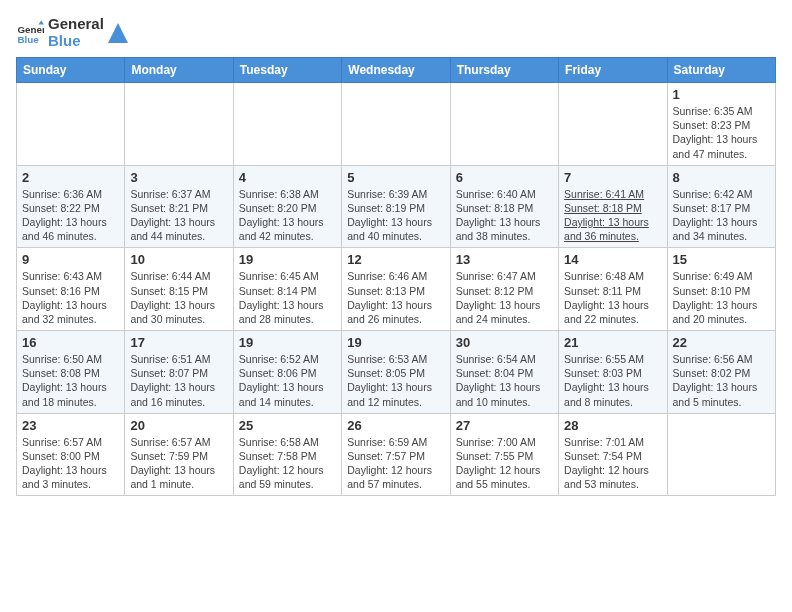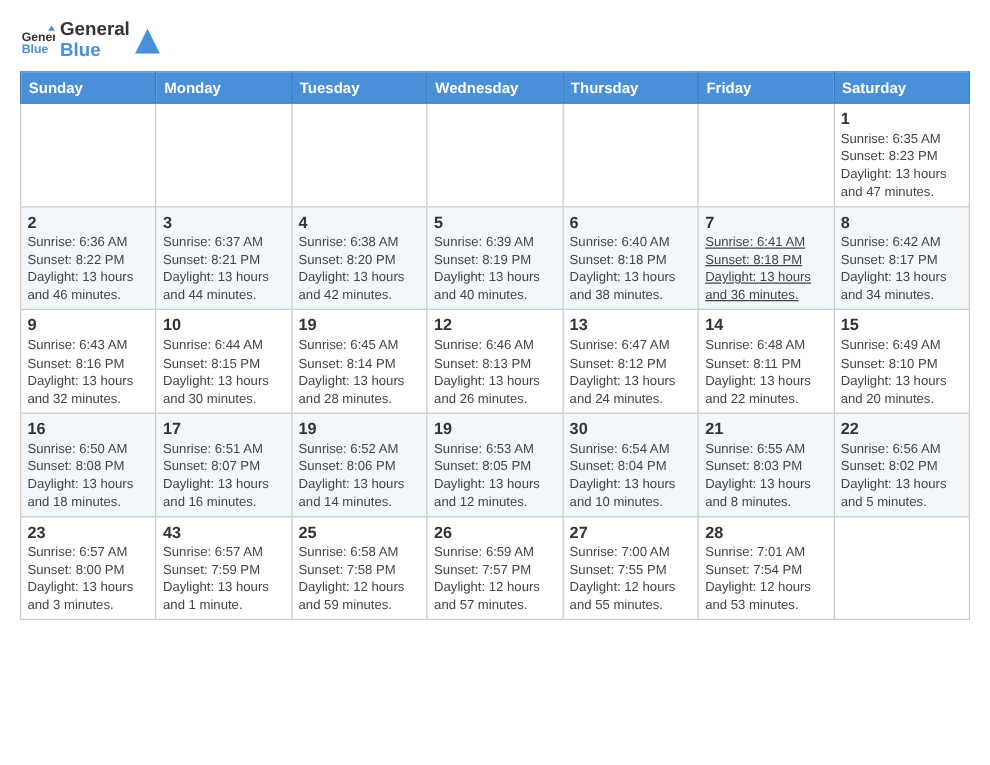--- a/index.html
+++ b/index.html
@@ -265,21 +265,21 @@
         </td>
       </tr>
       <tr>
         <td>
           <div class="day-number">23</div>
           <div class="day-info" style="white-space: pre-line;">Sunrise: 6:57 AM
 Sunset: 8:00 PM
 Daylight: 13 hours and 3 minutes.</div>
         </td>
         <td>
-          <div class="day-number">43</div>
+          <div class="day-number">20</div>
           <div class="day-info" style="white-space: pre-line;">Sunrise: 6:57 AM
 Sunset: 7:59 PM
 Daylight: 13 hours and 1 minute.</div>
         </td>
         <td>
           <div class="day-number">25</div>
           <div class="day-info" style="white-space: pre-line;">Sunrise: 6:58 AM
 Sunset: 7:58 PM
 Daylight: 12 hours and 59 minutes.</div>
         </td>

